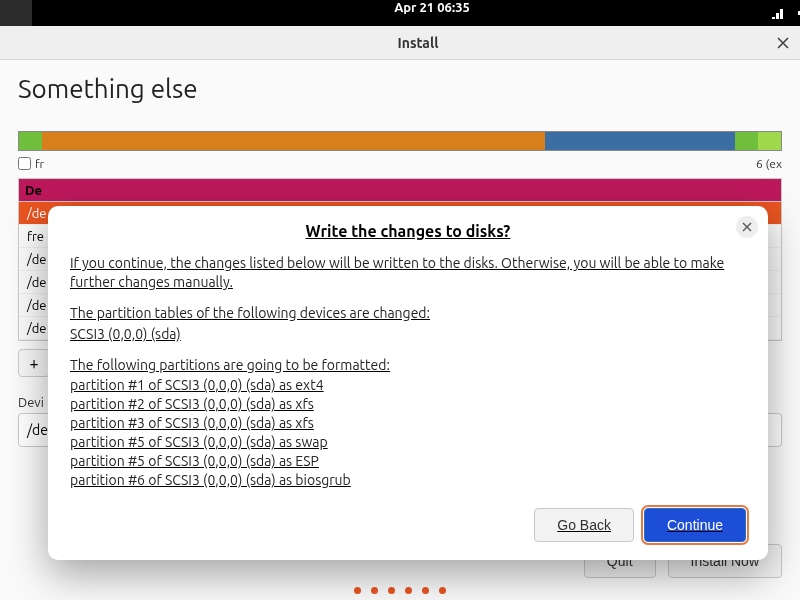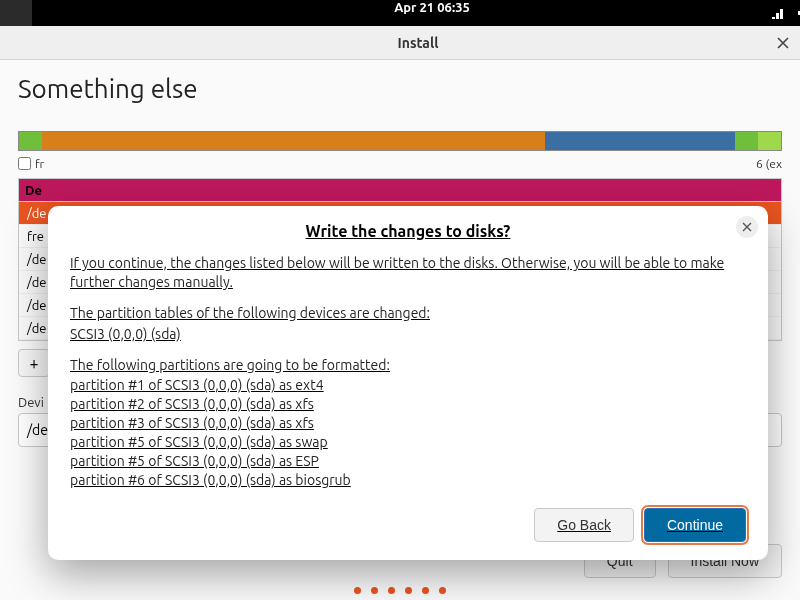--- a/index.html
+++ b/index.html
@@ -98,21 +98,21 @@
   .modal .close {
     position:absolute; right:10px; top:10px;
     width:22px; height:22px; border-radius:11px; background:#eee;
     display:flex; align-items:center; justify-content:center; font-size:14px; cursor:pointer;
   }
   .modal p { font-size:14px; color:#222; margin-bottom:12px; line-height:1.35; }
   .modal .mono { font-size:14px; color:#222; line-height:1.35; }
   .modal-footer { display:flex; gap:10px; justify-content:flex-end; margin-top:18px; }
   .modal-footer .btn { padding:8px 22px; }
   .btn-primary {
-    background:#0369a1; color:#fff; border:1px solid #2f6fb5;
+    background:#1d4ed8; color:#fff; border:1px solid #2f6fb5;
     outline: 2px solid #e67a45; outline-offset: 1px;
   }
 
   .dots { position:absolute; bottom:6px; left:0; right:0; display:flex; gap:10px; justify-content:center; }
   .dot { width:7px; height:7px; border-radius:50%; background:#e95420; }
 
   svg { display:block; }
 </style>
 </head>
 <body>

